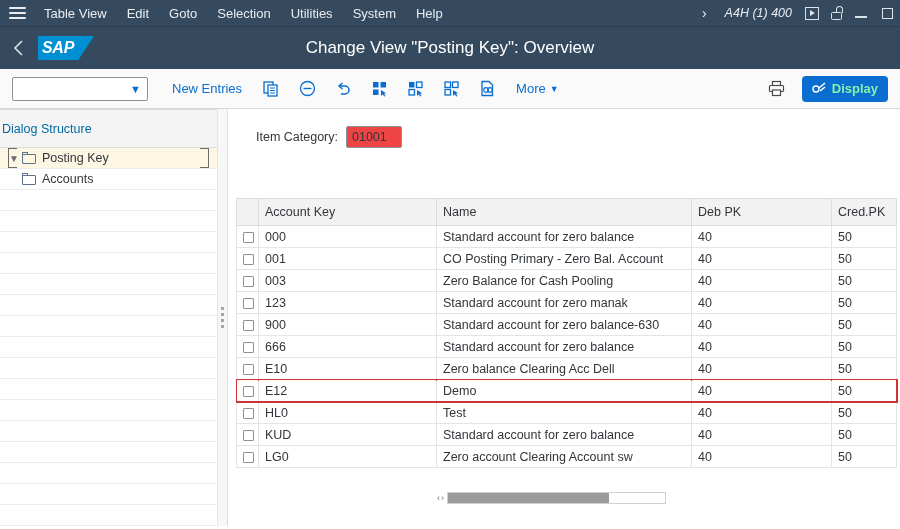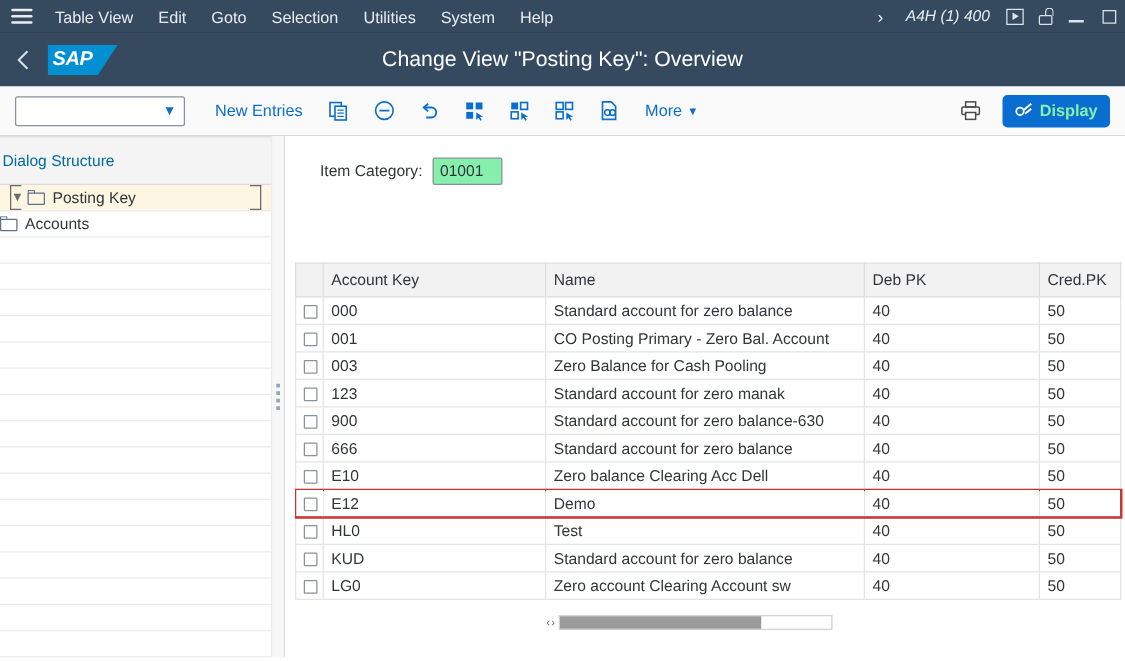--- a/index.html
+++ b/index.html
@@ -160,27 +160,27 @@
   .splitter .grip { display:flex; flex-direction:column; gap:3px; }
   .splitter .grip i { display:block; width:3px; height:3px; background:#9aa7b4; }
 
   .main { flex:1; background:#fff; position:relative; overflow:hidden; }
   .item-cat-row {
     display:flex; align-items:center; gap:8px;
     padding: 17px 0 0 28px; font-size: 12.5px; color:#32363a;
   }
   .item-cat-val {
     width: 56px; height: 22px; border:1px solid #89919a; border-radius:2px;
-    background:#86efac; font-size:12.5px; color:#32363a;
+    background:#ef4444; font-size:12.5px; color:#32363a;
     display:flex; align-items:center; padding-left:5px;
   }
 
   
   .table-wrap { position:absolute; left:8px; right:0; top:89px; bottom:0; }
-  table.grid { border-collapse: collapse; width: 660px; table-layout:fixed;margin-top:12px; }
+  table.grid { border-collapse: collapse; width: 660px; table-layout:fixed; }
   table.grid th {
     height: 27px; background:#f2f2f2; border:1px solid #dcdcdc;
     font-size: 12.5px; font-weight: normal; color:#32363a;
     text-align:left; padding: 0 6px; white-space:nowrap;
   }
   table.grid td {
     height: 22px; border:1px solid #e4e4e4; font-size: 12.5px; color:#32363a;
     padding: 0 6px; white-space:nowrap; background:#fff;
   }
   .col-chk { width: 22px; }
@@ -355,21 +355,21 @@
 
         <div class="tree-row selected">
           <span class="tree-toggle">▼</span>
           <span class="folder-ico">
               <span class="tab"></span>
               <span class="f"></span>
             </span>
           <span>Posting Key</span>
         </div>
 
-        <div class="tree-row" style="">
+        <div class="tree-row" style="padding-left:22px">
           <span class="folder-ico">
               <span class="tab"></span>
               <span class="f"></span>
             </span>
           <span>Accounts</span>
         </div>
 
         <div class="tree-empty"></div>
         <div class="tree-empty"></div>
         <div class="tree-empty"></div>

